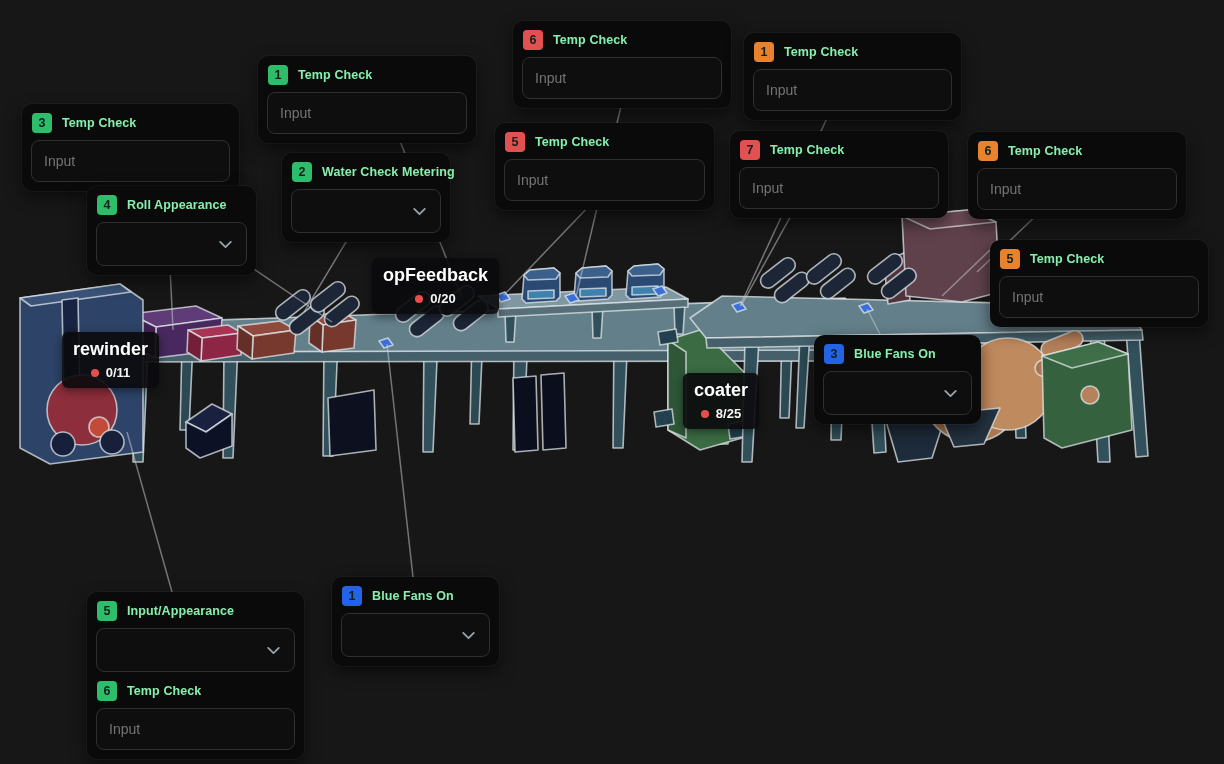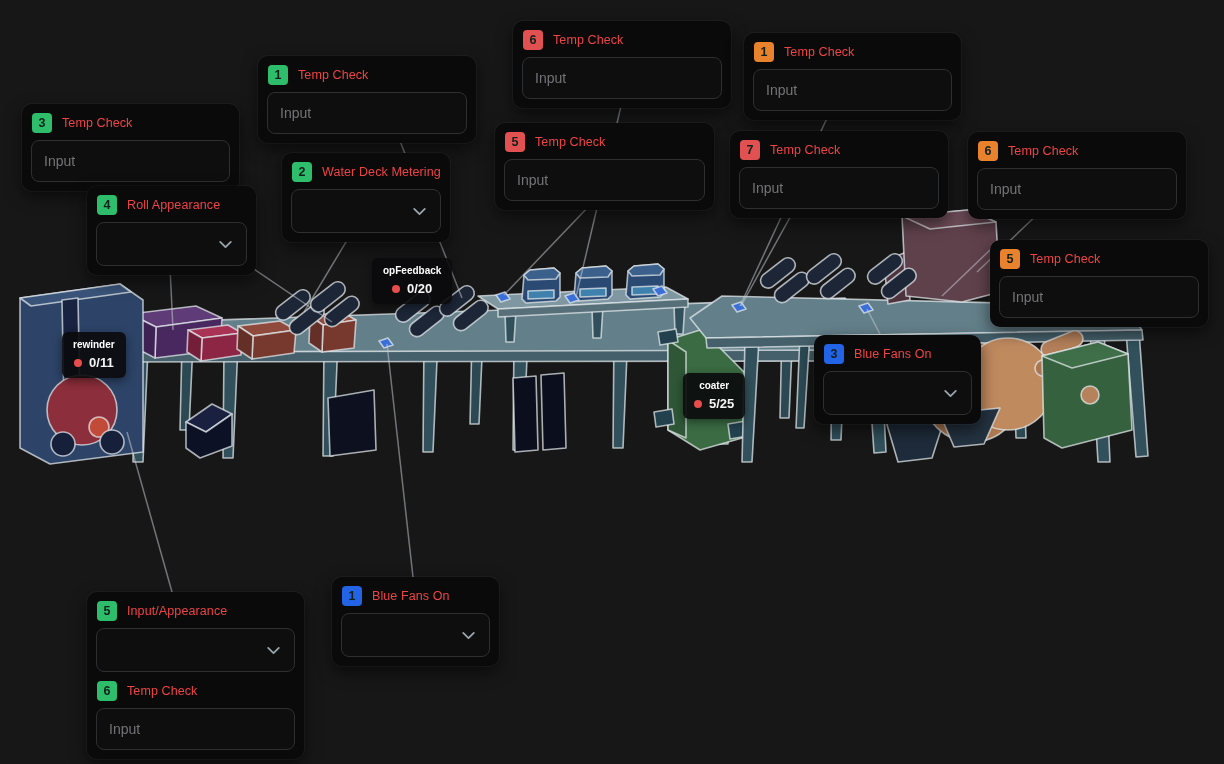--- a/index.html
+++ b/index.html
@@ -5,30 +5,30 @@
   html,body{margin:0;padding:0;background:#161616;}
   #stage{position:relative;width:1224px;height:764px;overflow:hidden;background:#171717;
          font-family:"Liberation Sans",sans-serif;}
   #scene{position:absolute;left:0;top:0;}
   #cards-layer{position:absolute;left:0;top:0;width:100%;height:100%;}
   .card{position:absolute;background:#0a0a0b;border-radius:10px;padding:7px 9px 9px;
         box-shadow:0 0 0 1px rgba(255,255,255,0.035),0 6px 16px rgba(0,0,0,0.55);box-sizing:border-box;}
   .hdr{display:flex;align-items:center;gap:10px;margin:2px 1px 7px;}
   .badge{width:20px;height:20px;border-radius:4px;flex:0 0 20px;display:flex;align-items:center;
          justify-content:center;font-size:12.5px;font-weight:700;color:#10201b;}
-  .title{color:#ef4444;font-size:12.5px;font-weight:400;letter-spacing:.1px;white-space:nowrap;}
+  .title{color:#86efac;font-size:12.5px;font-weight:700;letter-spacing:.1px;white-space:nowrap;}
   .ctl{background:#0e0e0f;border:1px solid #2e2f31;border-radius:8px;height:42px;width:100%;
        box-sizing:border-box;display:block;}
   .ctl+.hdr{margin-top:9px;}
   input.ctl{color:#dddddd;font-size:14px;padding:0 12px;outline:none;font-family:"Liberation Sans",sans-serif;}
   input.ctl::placeholder{color:#747476;}
   .sel{display:flex;align-items:center;justify-content:flex-end;padding:0 12px;height:44px;cursor:pointer;}
   .scene-label{position:absolute;background:rgba(11,11,13,0.92);border-radius:6px;padding:7px 11px 8px;
         text-align:center;box-shadow:0 3px 10px rgba(0,0,0,0.45);}
-  .scene-label .t{color:#ffffff;font-size:10px;font-weight:700;white-space:nowrap;}
+  .scene-label .t{color:#ffffff;font-size:18px;font-weight:700;white-space:nowrap;}
   .scene-label .row{margin-top:5px;display:flex;align-items:center;justify-content:center;gap:7px;}
   .scene-label .dot{width:8px;height:8px;border-radius:50%;}
   .scene-label .count{color:#f5f5f5;font-size:13px;font-weight:600;}
 </style>
 </head>
 <body>
 
 <div id="stage">
 
   <svg id="scene" width="1224" height="764" viewBox="0 0 1224 764">
@@ -244,21 +244,21 @@
       <div class="card" style="left: 258px; top: 56px; width: 218px;">
         <div class="hdr">
           <span class="badge" style="background: rgb(46, 189, 107);">1</span>
           <span class="title">Temp Check</span>
         </div>
         <input type="text" class="ctl" placeholder="Input" style="">
       </div>
       <div class="card" style="left: 282px; top: 153px; width: 168px;">
         <div class="hdr">
           <span class="badge" style="background: rgb(46, 189, 107);">2</span>
-          <span class="title">Water Deck Metering</span>
+          <span class="title">Water Check Metering</span>
         </div>
         <div class="ctl sel">
           <svg width="17" height="17" viewBox="0 0 16 16">
             <path d="M3 5.5 L8 10.5 L13 5.5" fill="none" stroke="#9aa4ab" stroke-width="1.7" stroke-linecap="round" stroke-linejoin="round"></path>
           </svg>
         </div>
       </div>
       <div class="card" style="left: 87px; top: 186px; width: 169px;">
         <div class="hdr">
           <span class="badge" style="background: rgb(46, 189, 107);">4</span>
@@ -361,17 +361,17 @@
         <div class="t">opFeedback</div>
         <div class="row">
           <span class="dot" style="background: rgb(232, 77, 77);"></span>
           <span class="count">0/20</span>
         </div>
       </div>
       <div class="scene-label" style="left: 683px; top: 373px;">
         <div class="t">coater</div>
         <div class="row">
           <span class="dot" style="background: rgb(232, 77, 77);"></span>
-          <span class="count">5/25</span>
+          <span class="count">8/25</span>
         </div>
       </div>
     </div>
 </div>
 
 </body></html>

